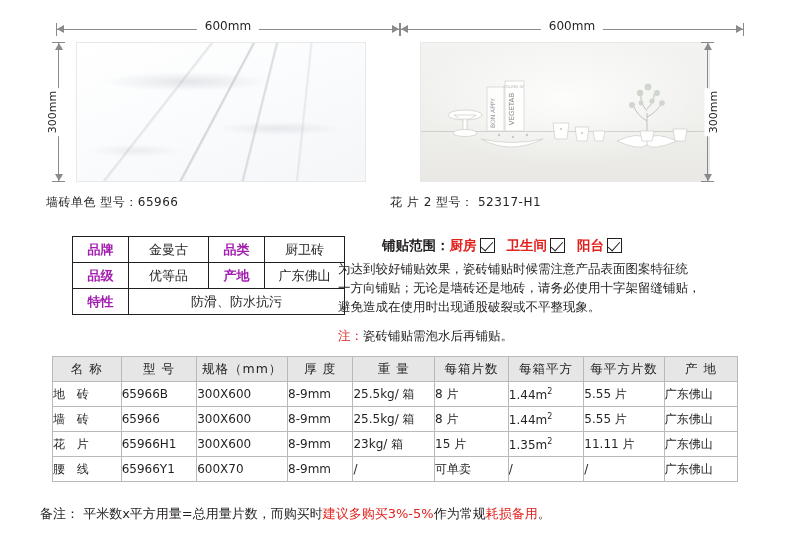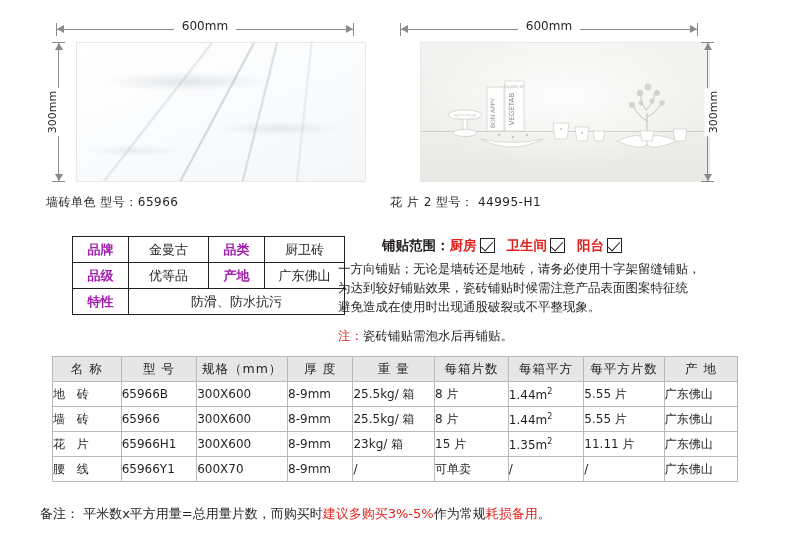--- a/index.html
+++ b/index.html
@@ -20,21 +20,21 @@
     position: absolute;
     top: 18px; left: 0; width: 790px; height: 200px;
   }
   .panel { position: absolute; top: 0; }
   .panel.left  { left: 46px;  width: 330px; }
   .panel.right { left: 390px; width: 330px; }
 
   .dim-top {
     position: relative;
     height: 24px;
-    width: 298px;
+    width: 344px;
     margin-left: 10px;
   }
   .dim-top .line {
     position: absolute; top: 11px; left: 0; right: 0;
     height: 1px; background: #8a8a8a;
   }
   .dim-top .cap-l, .dim-top .cap-r {
     position: absolute; top: 5px; width: 1px; height: 13px; background: #8a8a8a;
   }
   .dim-top .cap-l { left: 0; }
@@ -329,21 +329,21 @@
       </div>
       <div class="dim-side right-side">
         <div class="line"></div>
         <div class="cap-t"></div>
           <div class="cap-b"></div>
         <div class="arrow-t"></div>
           <div class="arrow-b"></div>
         <span class="label">300mm</span>
       </div>
     </div>
-    <div class="caption">花 片 2 型号： 44995-H1</div>
+    <div class="caption">花 片 2 型号： 52317-H1</div>
   </div>
 </div>
 
 <div class="midsection">
 
   <table class="spec">
     <tbody>
         <tr>
       <td class="hdr">品牌</td>
       <td class="val">金曼古</td>
@@ -360,22 +360,22 @@
       <td class="hdr">特性</td>
       <td class="wide" colspan="3">防滑、防水抗污</td>
     </tr>
   </tbody>
     </table>
 
   <div class="scope">
     <div class="title-row">
       <span class="t-lbl">铺贴范围：</span><span class="place">厨房</span><span class="chk"></span><span class="place">卫生间</span><span class="chk"></span><span class="place">阳台</span><span class="chk"></span>
     </div>
+    <p>为达到较好铺贴效果，瓷砖铺贴时候需注意产品表面图案特征统</p>
     <p>一方向铺贴；无论是墙砖还是地砖，请务必使用十字架留缝铺贴，</p>
-    <p>为达到较好铺贴效果，瓷砖铺贴时候需注意产品表面图案特征统</p>
     <p>避免造成在使用时出现通股破裂或不平整现象。</p>
     <p class="note">
       <span class="red">注：</span><span>瓷砖铺贴需泡水后再铺贴。</span>
     </p>
   </div>
 </div>
 
 <table class="main">
   <thead>
     <tr>

